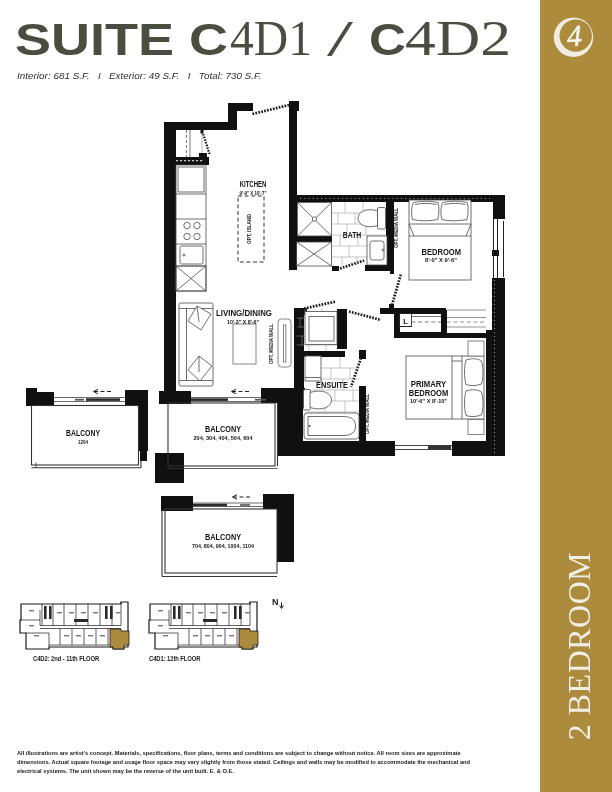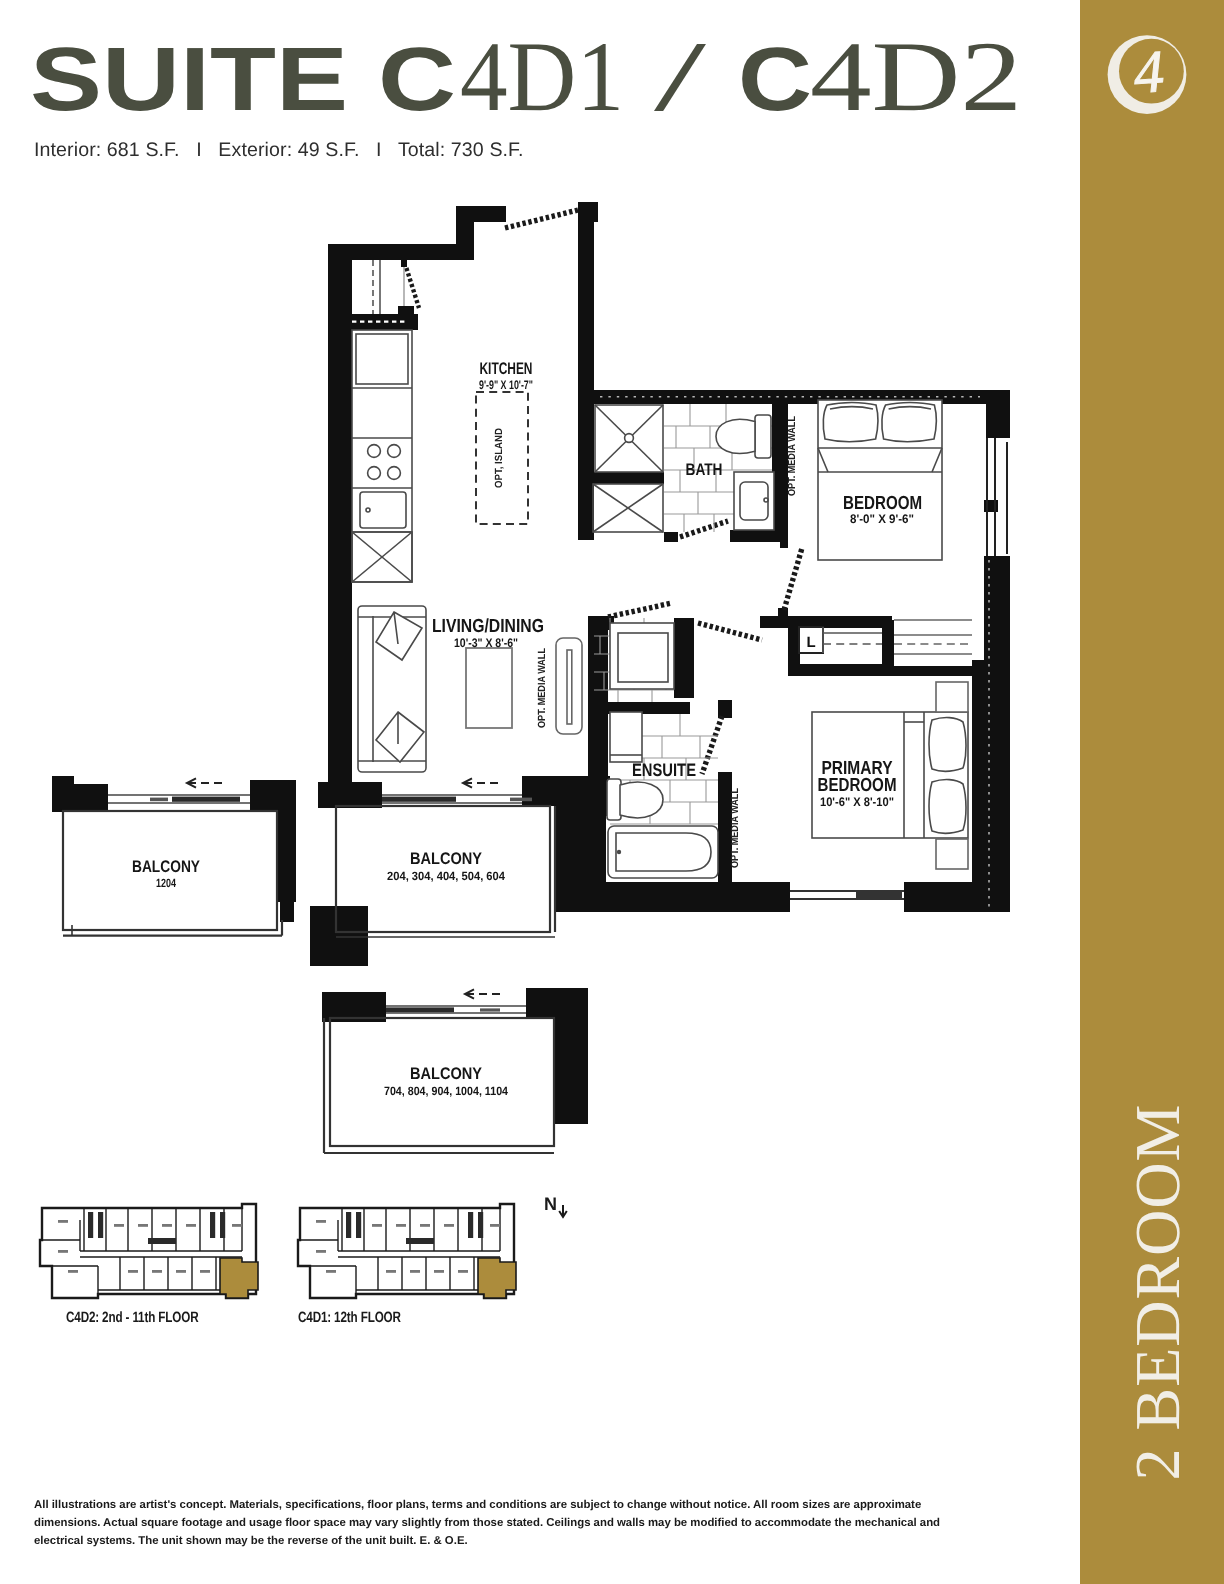--- a/index.html
+++ b/index.html
@@ -10,21 +10,21 @@
 <body>
 
 <svg style="position:absolute;left:0;top:0;" width="540" height="68" viewBox="0 0 540 68">
   <text x="15" y="55" font-family="Liberation Sans,sans-serif" font-weight="bold" font-size="45" fill="#4a4e40" textLength="213" lengthAdjust="spacingAndGlyphs">SUITE C</text>
   <text x="230" y="55" font-family="Liberation Serif,serif" font-size="50" fill="#4a4e40" textLength="82" lengthAdjust="spacingAndGlyphs">4D1</text>
   <text x="327" y="55" font-family="Liberation Serif,serif" font-size="50" fill="#4a4e40" textLength="26" lengthAdjust="spacingAndGlyphs">/</text>
   <text x="369" y="55" font-family="Liberation Sans,sans-serif" font-weight="bold" font-size="45" fill="#4a4e40" textLength="37" lengthAdjust="spacingAndGlyphs">C</text>
   <text x="405" y="55" font-family="Liberation Serif,serif" font-size="50" fill="#4a4e40" textLength="106" lengthAdjust="spacingAndGlyphs">4D2</text>
 </svg>
 
-<div style="position:absolute;left:17px;top:69.5px;font-size:9.8px;color:#2e2e2e;letter-spacing:0.05px;">Interior: 681 S.F. &nbsp;&nbsp;I&nbsp;&nbsp; Exterior: 49 S.F. &nbsp;&nbsp;I&nbsp;&nbsp; Total: 730 S.F.</div>
+<div style="position:absolute;left:17px;top:69.5px;font-size:9.8px;color:#2e2e2e;letter-spacing:0.05px;font-style:italic;">Interior: 681 S.F. &nbsp;&nbsp;I&nbsp;&nbsp; Exterior: 49 S.F. &nbsp;&nbsp;I&nbsp;&nbsp; Total: 730 S.F.</div>
 
 <div style="position:absolute;left:540px;top:0;width:72px;height:792px;background:#ac8c3c;"></div>
 
 <svg style="position:absolute;left:540px;top:0;" width="72" height="80" viewBox="0 0 72 80">
   <circle cx="33.5" cy="37.3" r="19.7" fill="#f0ede5"></circle>
   <circle cx="35.7" cy="35.6" r="16.2" fill="#ac8c3c"></circle>
   <text x="34.5" y="46" font-family="Liberation Serif,serif" font-size="30" fill="#f6f4ee" stroke="#f6f4ee" stroke-width="0.5" text-anchor="middle" font-style="italic" transform="rotate(-4 34.5 38)">4</text>
 </svg>
 
 <div style="position:absolute;left:540px;top:0;width:72px;height:792px;">

